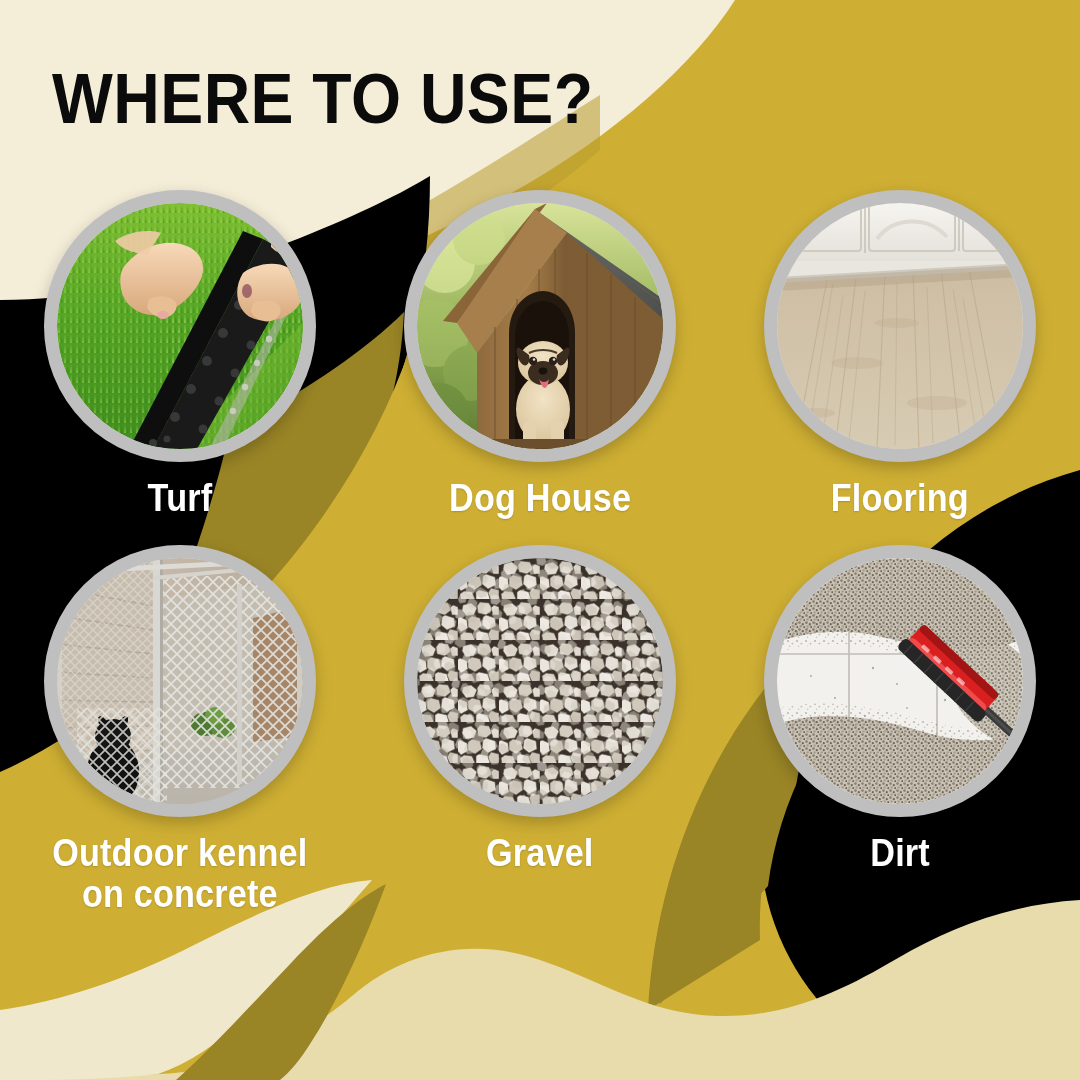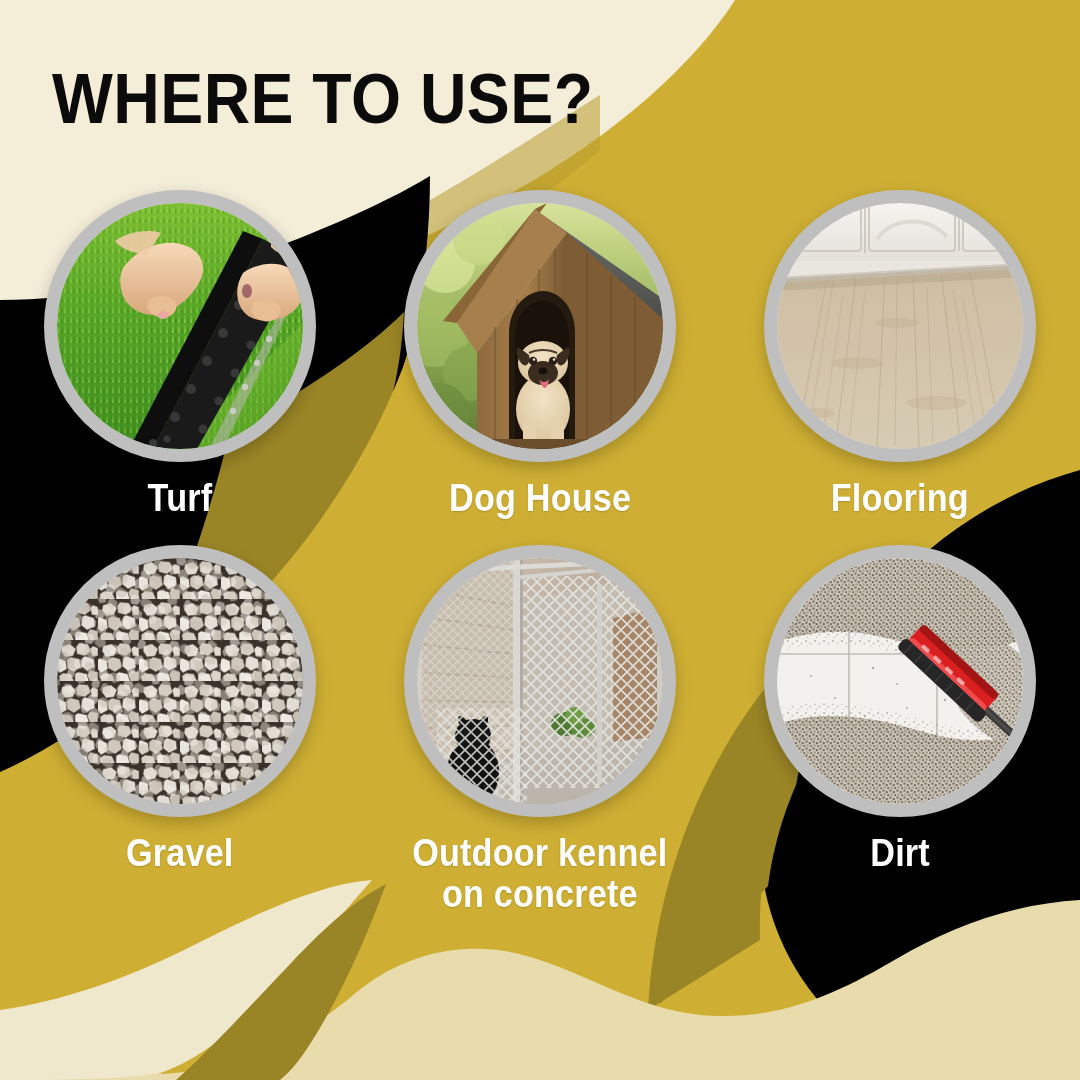--- a/index.html
+++ b/index.html
@@ -468,20 +468,104 @@
                 <line x1="88" y1="0" x2="88" y2="50"></line>
                 <line x1="182" y1="0" x2="182" y2="48"></line>
               </g>
 
               <path d="M0,76 L246,62 L246,74 L0,88 Z" fill="#A9987E" opacity="0.35"></path>
             </svg>
           </div>
         </div>
       </div>
       <div class="caption">Flooring</div>
+    </div>
+
+    <div class="cell row2">
+      <div class="circle-wrap">
+        <div class="circle">
+          <div class="photo">
+            <svg class="art-kennel" viewBox="0 0 246 246" preserveAspectRatio="xMidYMid slice">
+              <defs>
+                <linearGradient id="wallG" x1="0" y1="0" x2="1" y2="0">
+                  <stop offset="0%" stop-color="#CFC3B4"></stop>
+                  <stop offset="100%" stop-color="#B8AA99"></stop>
+                </linearGradient>
+                <linearGradient id="concG" x1="0" y1="0" x2="0" y2="1">
+                  <stop offset="0%" stop-color="#CFCBC4"></stop>
+                  <stop offset="100%" stop-color="#ADA8A0"></stop>
+                </linearGradient>
+                <pattern id="chain" width="12" height="12" patternUnits="userSpaceOnUse">
+                  <path d="M0,0 L12,12 M12,0 L0,12" stroke="#E6E6E2" stroke-width="1.7" fill="none" opacity="0.9"></path>
+                </pattern>
+                <pattern id="chain2" width="9" height="9" patternUnits="userSpaceOnUse">
+                  <path d="M0,0 L9,9 M9,0 L0,9" stroke="#DCDCD6" stroke-width="1.3" fill="none" opacity="0.8"></path>
+                </pattern>
+              </defs>
+
+              <rect x="0" y="0" width="246" height="246" fill="url(#wallG)"></rect>
+
+              <path d="M0,0 L96,22 L96,226 L0,246 Z" fill="#C8BCAC"></path>
+              <g stroke="#AFA293" stroke-width="1.4" opacity="0.75">
+                <path d="M0,30 L96,48"></path>
+                  <path d="M0,58 L96,72"></path>
+                <path d="M0,86 L96,96"></path>
+                  <path d="M0,114 L96,120"></path>
+                <path d="M0,142 L96,144"></path>
+                  <path d="M0,170 L96,168"></path>
+                <path d="M0,198 L96,192"></path>
+                  <path d="M0,226 L96,216"></path>
+              </g>
+
+              <path d="M108,40 L246,20 L246,246 L108,246 Z" fill="#C3BCB1"></path>
+
+              <path d="M196,60 L246,48 L246,200 L196,206 Z" fill="#9A6F4A" opacity="0.7"></path>
+
+              <path d="M96,196 L246,178 L246,246 L96,246 Z" fill="url(#concG)"></path>
+              <path d="M0,232 L96,196 L246,178 L246,246 L0,246 Z" fill="#BCB6AD" opacity="0.85"></path>
+
+              <g>
+                <ellipse cx="148" cy="166" rx="14" ry="12" fill="#4F7A33"></ellipse>
+                <ellipse cx="166" cy="170" rx="12" ry="10" fill="#5F8C3C"></ellipse>
+                <ellipse cx="158" cy="158" rx="10" ry="9" fill="#6E9D46"></ellipse>
+              </g>
+
+              <rect x="96" y="18" width="150" height="212" fill="url(#chain)"></rect>
+
+              <rect x="0" y="0" width="104" height="246" fill="url(#chain2)" opacity="0.85"></rect>
+
+              <g>
+                <rect x="96" y="0" width="7" height="246" fill="#D9D7D2"></rect>
+                <rect x="103" y="0" width="3" height="246" fill="#AFACA6"></rect>
+                <rect x="180" y="26" width="5" height="200" fill="#D2D0CA"></rect>
+                <rect x="240" y="16" width="6" height="212" fill="#CECCC6"></rect>
+                <rect x="0" y="0" width="5" height="246" fill="#D5D3CE" opacity="0.8"></rect>
+              </g>
+
+              <g>
+                <path d="M0,14 L246,2" stroke="#DDDBD6" stroke-width="5" fill="none"></path>
+                <path d="M96,20 L246,6" stroke="#D6D4CF" stroke-width="4" fill="none"></path>
+              </g>
+
+              <g>
+                <ellipse cx="56" cy="214" rx="26" ry="34" fill="#121212"></ellipse>
+                <ellipse cx="56" cy="178" rx="18" ry="17" fill="#161616"></ellipse>
+                <path d="M42,166 C38,156 46,156 50,164 Z" fill="#101010"></path>
+                <path d="M70,166 C74,156 66,156 62,164 Z" fill="#101010"></path>
+                <rect x="44" y="236" width="10" height="10" fill="#0E0E0E"></rect>
+                <rect x="60" y="236" width="10" height="10" fill="#0E0E0E"></rect>
+              </g>
+
+              <rect x="20" y="150" width="90" height="96" fill="url(#chain)" opacity="0.9"></rect>
+            </svg>
+          </div>
+        </div>
+      </div>
+      <div class="caption">Outdoor kennel
+on concrete</div>
     </div>
 
     <div class="cell row2">
       <div class="circle-wrap">
         <div class="circle">
           <div class="photo">
             <svg class="art-gravel" viewBox="0 0 246 246" preserveAspectRatio="xMidYMid slice">
               <defs>
                 <pattern id="gravelP" width="41" height="41" patternUnits="userSpaceOnUse">
                   <rect width="41" height="41" fill="#3B332B"></rect>
@@ -518,104 +602,20 @@
           </div>
         </div>
       </div>
       <div class="caption">Gravel</div>
     </div>
 
     <div class="cell row2">
       <div class="circle-wrap">
         <div class="circle">
           <div class="photo">
-            <svg class="art-kennel" viewBox="0 0 246 246" preserveAspectRatio="xMidYMid slice">
-              <defs>
-                <linearGradient id="wallG" x1="0" y1="0" x2="1" y2="0">
-                  <stop offset="0%" stop-color="#CFC3B4"></stop>
-                  <stop offset="100%" stop-color="#B8AA99"></stop>
-                </linearGradient>
-                <linearGradient id="concG" x1="0" y1="0" x2="0" y2="1">
-                  <stop offset="0%" stop-color="#CFCBC4"></stop>
-                  <stop offset="100%" stop-color="#ADA8A0"></stop>
-                </linearGradient>
-                <pattern id="chain" width="12" height="12" patternUnits="userSpaceOnUse">
-                  <path d="M0,0 L12,12 M12,0 L0,12" stroke="#E6E6E2" stroke-width="1.7" fill="none" opacity="0.9"></path>
-                </pattern>
-                <pattern id="chain2" width="9" height="9" patternUnits="userSpaceOnUse">
-                  <path d="M0,0 L9,9 M9,0 L0,9" stroke="#DCDCD6" stroke-width="1.3" fill="none" opacity="0.8"></path>
-                </pattern>
-              </defs>
-
-              <rect x="0" y="0" width="246" height="246" fill="url(#wallG)"></rect>
-
-              <path d="M0,0 L96,22 L96,226 L0,246 Z" fill="#C8BCAC"></path>
-              <g stroke="#AFA293" stroke-width="1.4" opacity="0.75">
-                <path d="M0,30 L96,48"></path>
-                  <path d="M0,58 L96,72"></path>
-                <path d="M0,86 L96,96"></path>
-                  <path d="M0,114 L96,120"></path>
-                <path d="M0,142 L96,144"></path>
-                  <path d="M0,170 L96,168"></path>
-                <path d="M0,198 L96,192"></path>
-                  <path d="M0,226 L96,216"></path>
-              </g>
-
-              <path d="M108,40 L246,20 L246,246 L108,246 Z" fill="#C3BCB1"></path>
-
-              <path d="M196,60 L246,48 L246,200 L196,206 Z" fill="#9A6F4A" opacity="0.7"></path>
-
-              <path d="M96,196 L246,178 L246,246 L96,246 Z" fill="url(#concG)"></path>
-              <path d="M0,232 L96,196 L246,178 L246,246 L0,246 Z" fill="#BCB6AD" opacity="0.85"></path>
-
-              <g>
-                <ellipse cx="148" cy="166" rx="14" ry="12" fill="#4F7A33"></ellipse>
-                <ellipse cx="166" cy="170" rx="12" ry="10" fill="#5F8C3C"></ellipse>
-                <ellipse cx="158" cy="158" rx="10" ry="9" fill="#6E9D46"></ellipse>
-              </g>
-
-              <rect x="96" y="18" width="150" height="212" fill="url(#chain)"></rect>
-
-              <rect x="0" y="0" width="104" height="246" fill="url(#chain2)" opacity="0.85"></rect>
-
-              <g>
-                <rect x="96" y="0" width="7" height="246" fill="#D9D7D2"></rect>
-                <rect x="103" y="0" width="3" height="246" fill="#AFACA6"></rect>
-                <rect x="180" y="26" width="5" height="200" fill="#D2D0CA"></rect>
-                <rect x="240" y="16" width="6" height="212" fill="#CECCC6"></rect>
-                <rect x="0" y="0" width="5" height="246" fill="#D5D3CE" opacity="0.8"></rect>
-              </g>
-
-              <g>
-                <path d="M0,14 L246,2" stroke="#DDDBD6" stroke-width="5" fill="none"></path>
-                <path d="M96,20 L246,6" stroke="#D6D4CF" stroke-width="4" fill="none"></path>
-              </g>
-
-              <g>
-                <ellipse cx="56" cy="214" rx="26" ry="34" fill="#121212"></ellipse>
-                <ellipse cx="56" cy="178" rx="18" ry="17" fill="#161616"></ellipse>
-                <path d="M42,166 C38,156 46,156 50,164 Z" fill="#101010"></path>
-                <path d="M70,166 C74,156 66,156 62,164 Z" fill="#101010"></path>
-                <rect x="44" y="236" width="10" height="10" fill="#0E0E0E"></rect>
-                <rect x="60" y="236" width="10" height="10" fill="#0E0E0E"></rect>
-              </g>
-
-              <rect x="20" y="150" width="90" height="96" fill="url(#chain)" opacity="0.9"></rect>
-            </svg>
-          </div>
-        </div>
-      </div>
-      <div class="caption">Outdoor kennel
-on concrete</div>
-    </div>
-
-    <div class="cell row2">
-      <div class="circle-wrap">
-        <div class="circle">
-          <div class="photo">
             <svg class="art-dirt" viewBox="0 0 246 246" preserveAspectRatio="xMidYMid slice">
               <defs>
                 <pattern id="grit" width="7" height="7" patternUnits="userSpaceOnUse">
                   <rect width="7" height="7" fill="#C9C2B4"></rect>
                   <circle cx="1.5" cy="1.6" r="1.3" fill="#8A8172"></circle>
                   <circle cx="4.8" cy="3.2" r="1.1" fill="#6E6658"></circle>
                   <circle cx="2.6" cy="5.4" r="1.2" fill="#A59C8C"></circle>
                   <circle cx="6.2" cy="6.1" r="0.9" fill="#554F44"></circle>
                 </pattern>
                 <pattern id="gritLight" width="9" height="9" patternUnits="userSpaceOnUse">

